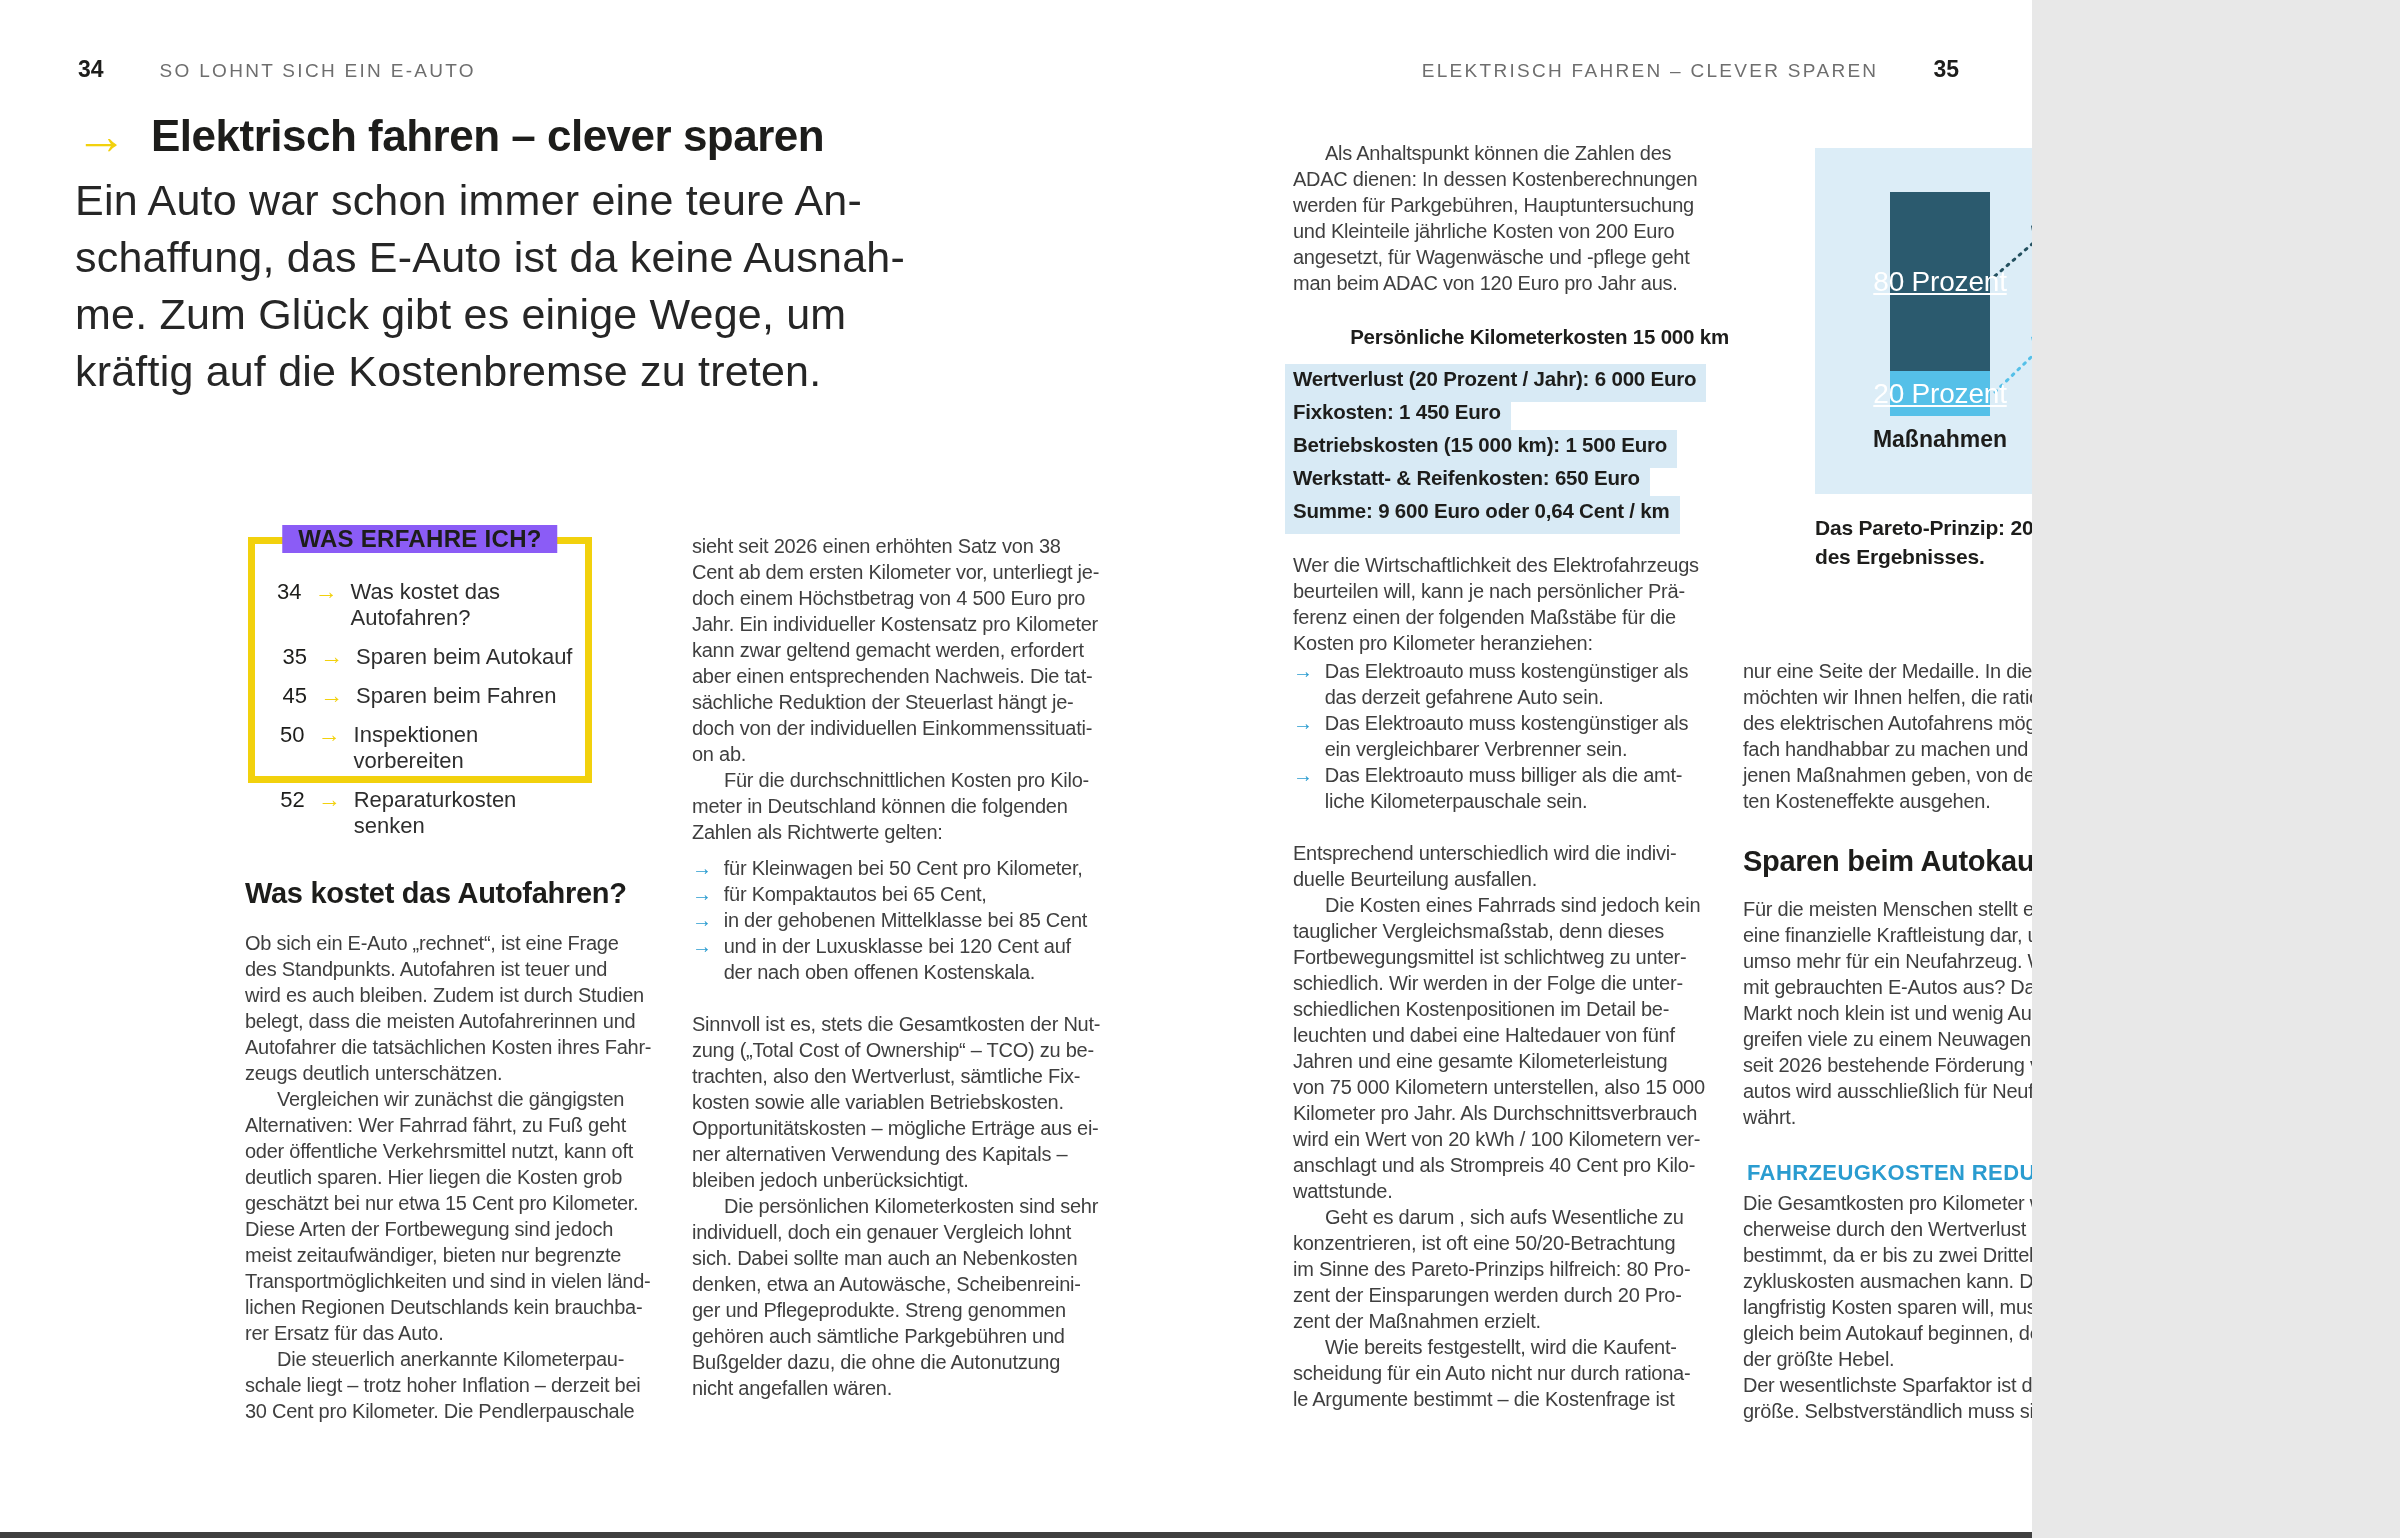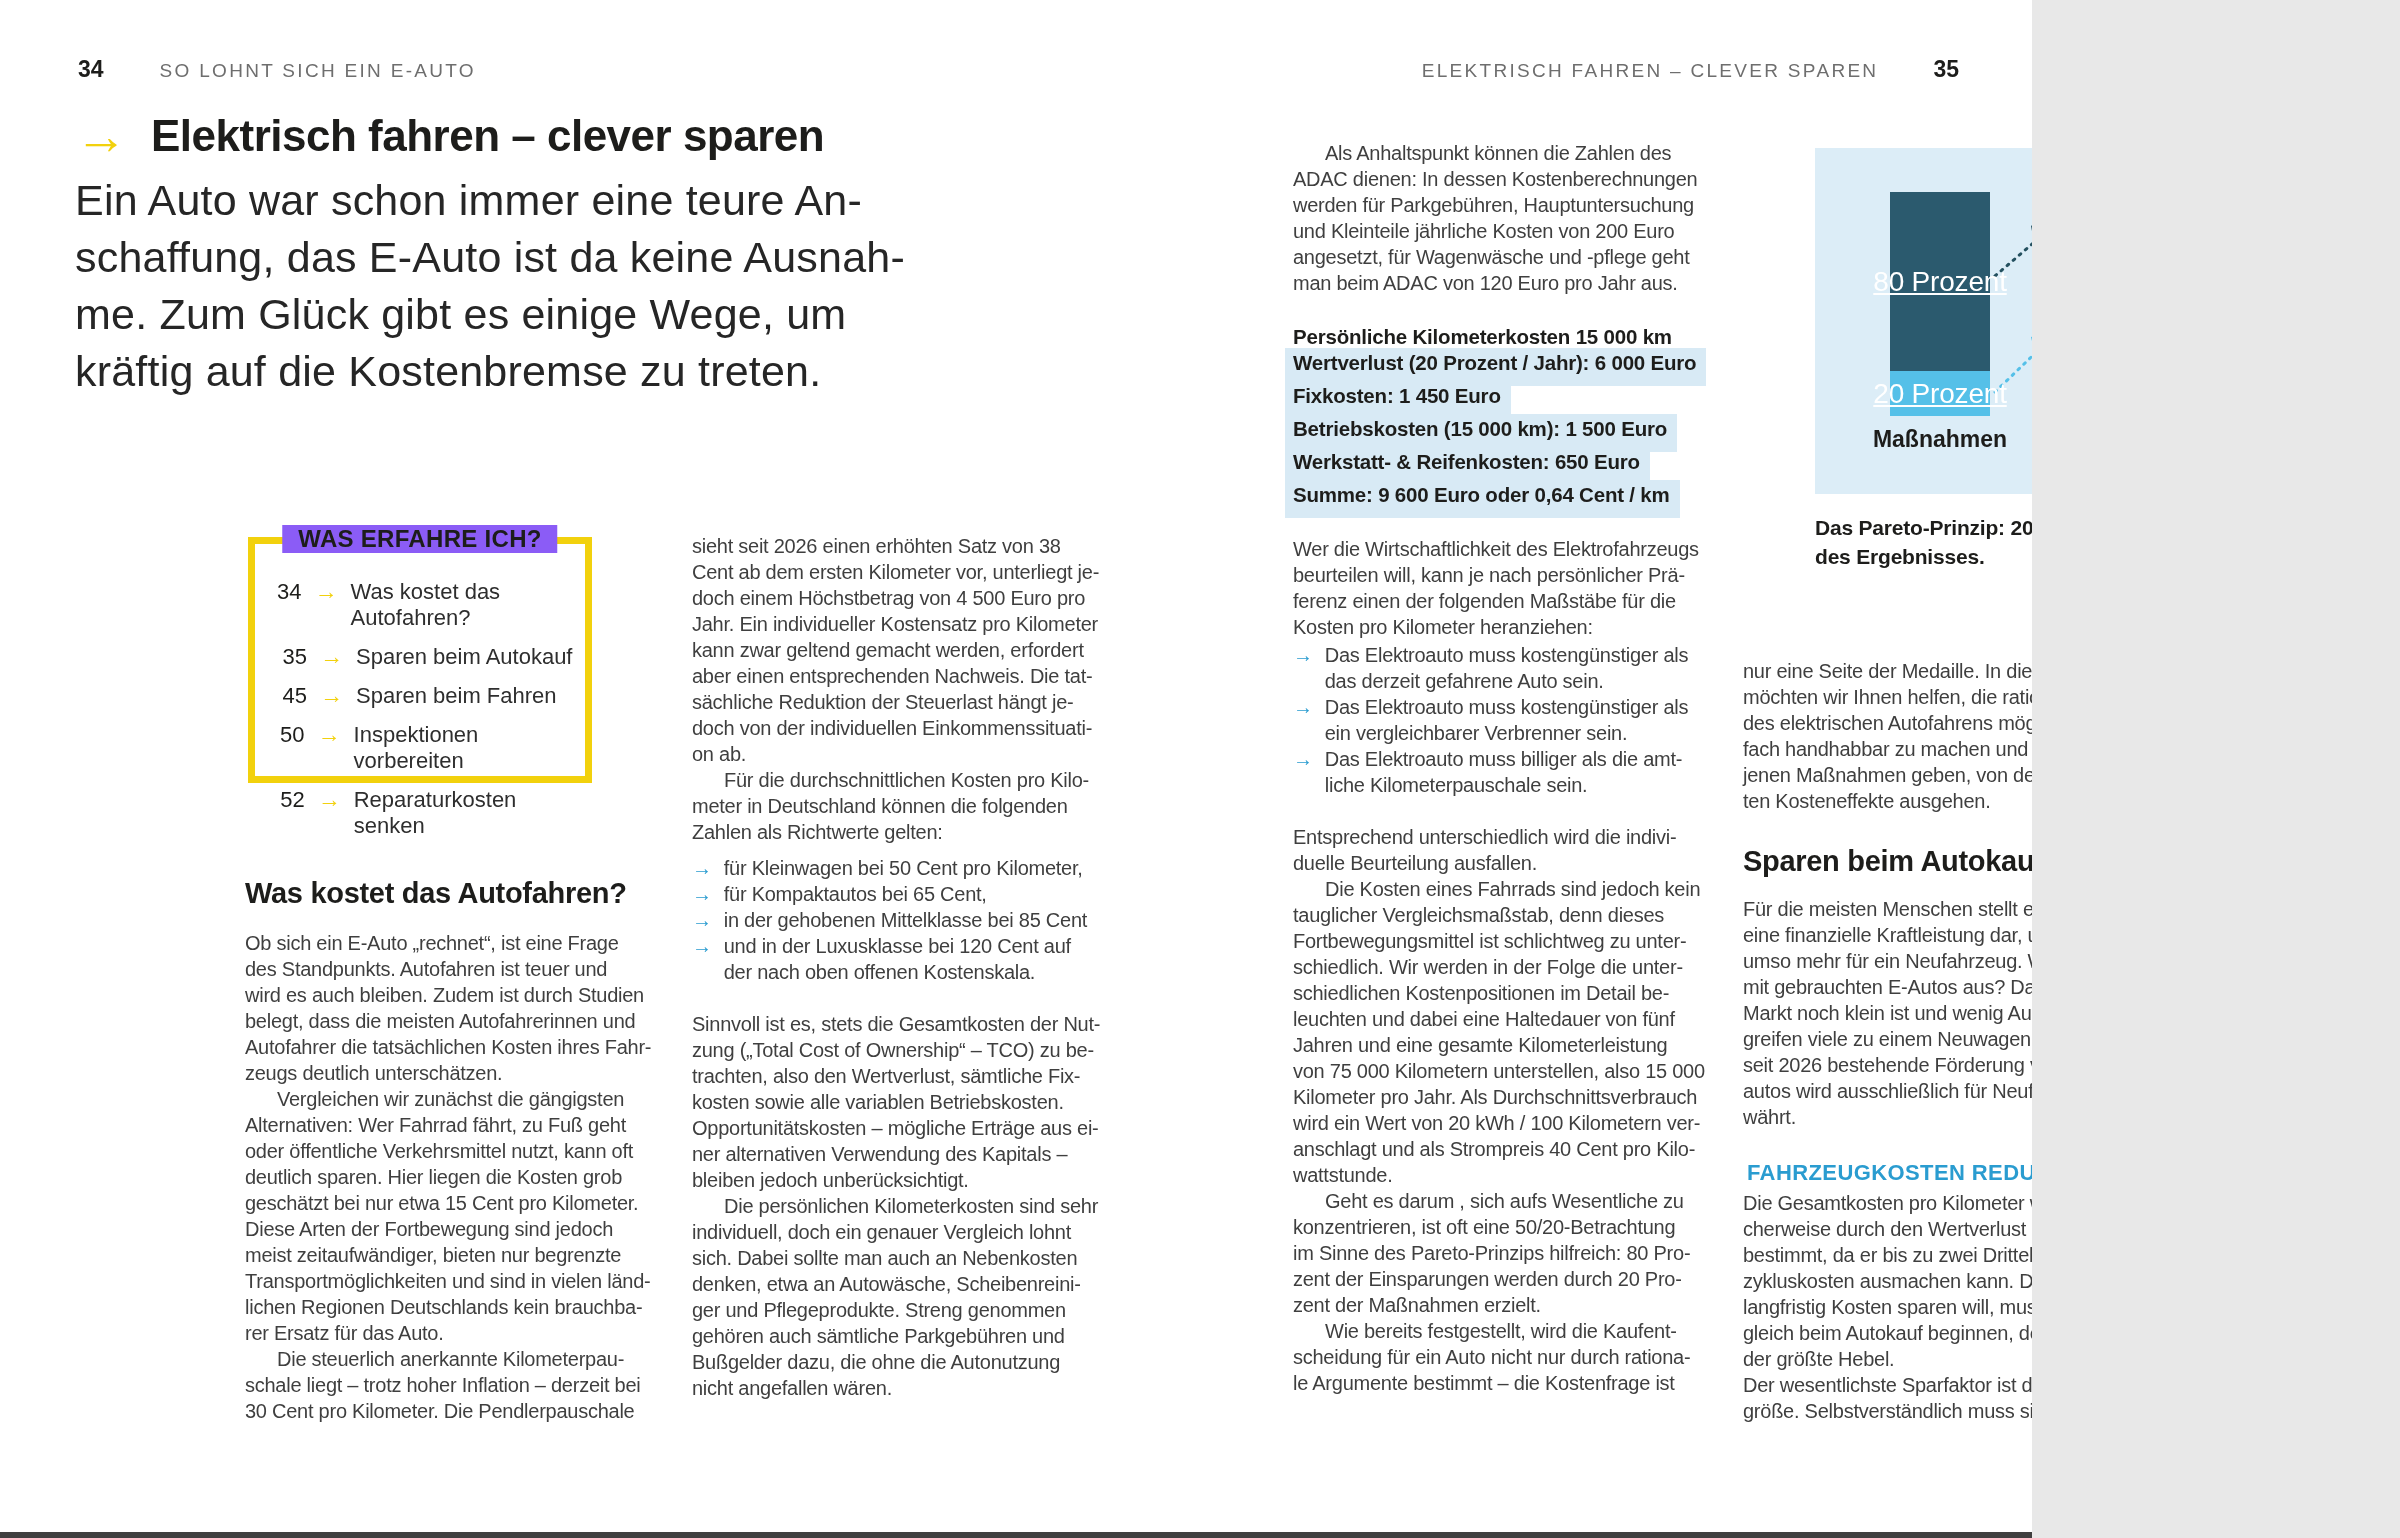--- a/index.html
+++ b/index.html
@@ -44,21 +44,21 @@
   .bullets{margin-top:10px;}
   .bullet{display:flex;gap:12px;align-items:flex-start;}
   .b-arrow{color:#2A9CD0;font-weight:700;flex:0 0 auto;}
   .bullet .txt{white-space:pre;}
 
   
   .cost-table{margin-top:28px;}
   .cost-line{margin-bottom:7px;line-height:26px;}
   .cost-line .hl{background:#D8EAF5;padding:3px 10px 12px 8px;margin-left:-8px;}
   .cost-text{font-weight:700;font-size:20.5px;letter-spacing:-0.2px;color:#1d1d1b;white-space:pre;}
-  .cost-title{margin-bottom:0;}
+  .cost-title{margin-bottom:16px;text-align:right;}
 
   
   .figure-panel{position:absolute;left:1815px;top:148px;width:512px;height:346px;
                 background:#DCEDF7;}
   .chart-bar{position:absolute;top:44px;width:100px;height:224px;display:flex;
              flex-direction:column;}
   .chart-bar .seg{display:flex;align-items:center;justify-content:center;}
   .chart-bar .seg span{color:#ffffff;font-size:28px;letter-spacing:-0.2px;white-space:nowrap;text-decoration:underline;}
   .bar-left{left:75px;}
   .bar-right{left:250px;}

